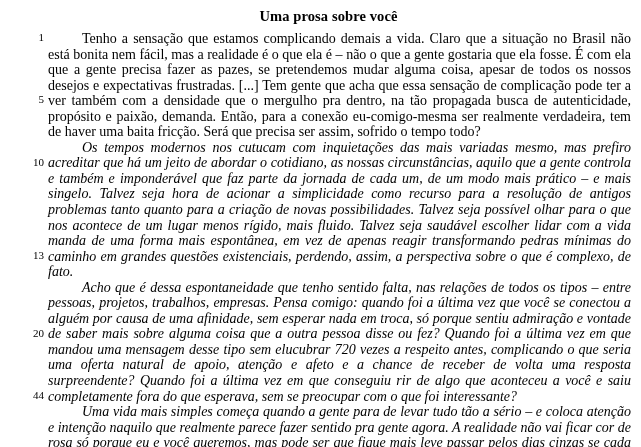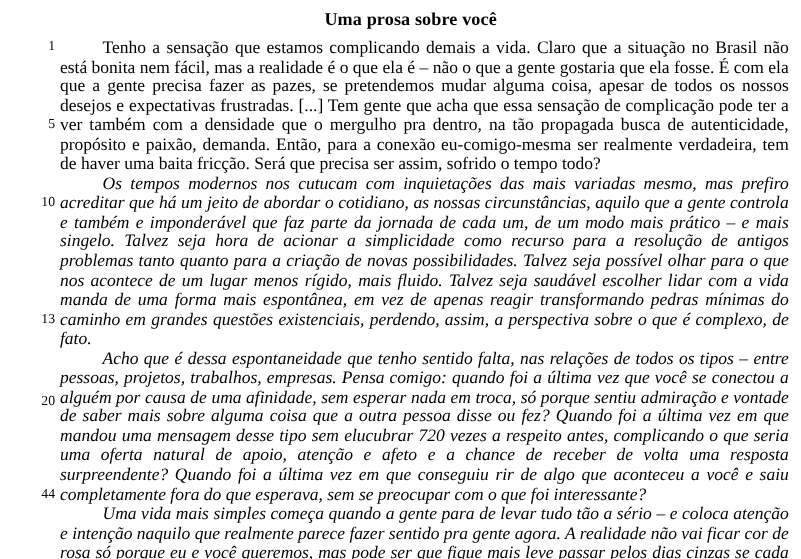--- a/index.html
+++ b/index.html
@@ -77,21 +77,21 @@
 
   <div class="doc-title">Uma prosa sobre você</div>
 
   <div class="body-area">
 
     <div class="gutter">
       <span class="linenum" style="top:0px;">1</span>
       <span class="linenum" style="top:62px;">5</span>
       <span class="linenum" style="top:125px;">10</span>
       <span class="linenum" style="top:218px;">13</span>
-      <span class="linenum" style="top:284px;">20</span>
+      <span class="linenum" style="top:296px;">20</span>
       <span class="linenum" style="top:358px;">44</span>
 
     </div>
 
     <div class="text-col">
       <p class="para">Tenho a sensação que estamos complicando demais a vida. Claro que a situação no Brasil não está bonita nem fácil, mas a realidade é o que ela é – não o que a gente gostaria que ela fosse. É com ela que a gente precisa fazer as pazes, se pretendemos mudar alguma coisa, apesar de todos os nossos desejos e expectativas frustradas. [...] Tem gente que acha que essa sensação de complicação pode ter a ver também com a densidade que o mergulho pra dentro, na tão propagada busca de autenticidade, propósito e paixão, demanda. Então, para a conexão eu-comigo-mesma ser realmente verdadeira, tem de haver uma baita fricção. Será que precisa ser assim, sofrido o tempo todo?</p>
       <p class="para">Os tempos modernos nos cutucam com inquietações das mais variadas mesmo, mas prefiro acreditar que há um jeito de abordar o cotidiano, as nossas circunstâncias, aquilo que a gente controla e também e imponderável que faz parte da jornada de cada um, de um modo mais prático – e mais singelo. Talvez seja hora de acionar a simplicidade como recurso para a resolução de antigos problemas tanto quanto para a criação de novas possibilidades. Talvez seja possível olhar para o que nos acontece de um lugar menos rígido, mais fluido. Talvez seja saudável escolher lidar com a vida manda de uma forma mais espontânea, em vez de apenas reagir transformando pedras mínimas do caminho em grandes questões existenciais, perdendo, assim, a perspectiva sobre o que é complexo, de fato.</p>
       <p class="para">Acho que é dessa espontaneidade que tenho sentido falta, nas relações de todos os tipos – entre pessoas, projetos, trabalhos, empresas. Pensa comigo: quando foi a última vez que você se conectou a alguém por causa de uma afinidade, sem esperar nada em troca, só porque sentiu admiração e vontade de saber mais sobre alguma coisa que a outra pessoa disse ou fez? Quando foi a última vez em que mandou uma mensagem desse tipo sem elucubrar 720 vezes a respeito antes, complicando o que seria uma oferta natural de apoio, atenção e afeto e a chance de receber de volta uma resposta surpreendente? Quando foi a última vez em que conseguiu rir de algo que aconteceu a você e saiu completamente fora do que esperava, sem se preocupar com o que foi interessante?</p>
       <p class="para">Uma vida mais simples começa quando a gente para de levar tudo tão a sério – e coloca atenção e intenção naquilo que realmente parece fazer sentido pra gente agora. A realidade não vai ficar cor de rosa só porque eu e você queremos, mas pode ser que fique mais leve passar pelos dias cinzas se cada um de nós cuidar do que é sua responsabilidade, sem complicar. Sisudez, formalismos, reclamações, dúvidas, a cabeça e a agenda explodindo não são sinônimo de sucesso nem de maturidade. São pesos, são distrações, parecem mais com ego no comando, insegurança pedindo carinho, medo de não saber ser, se não for na marra. O modo como você passa pelos seus dias é a forma como a sua vida está passando, afinal. Considere esta sugestão: simplifique o que você pode na forma de pensar e fazer o que der, para sentir que você está bem vivo aí, no miudinho do seu tempo, esse que vai passar levando você pra frente, sem considerar a sua embatucação.</p>
 

